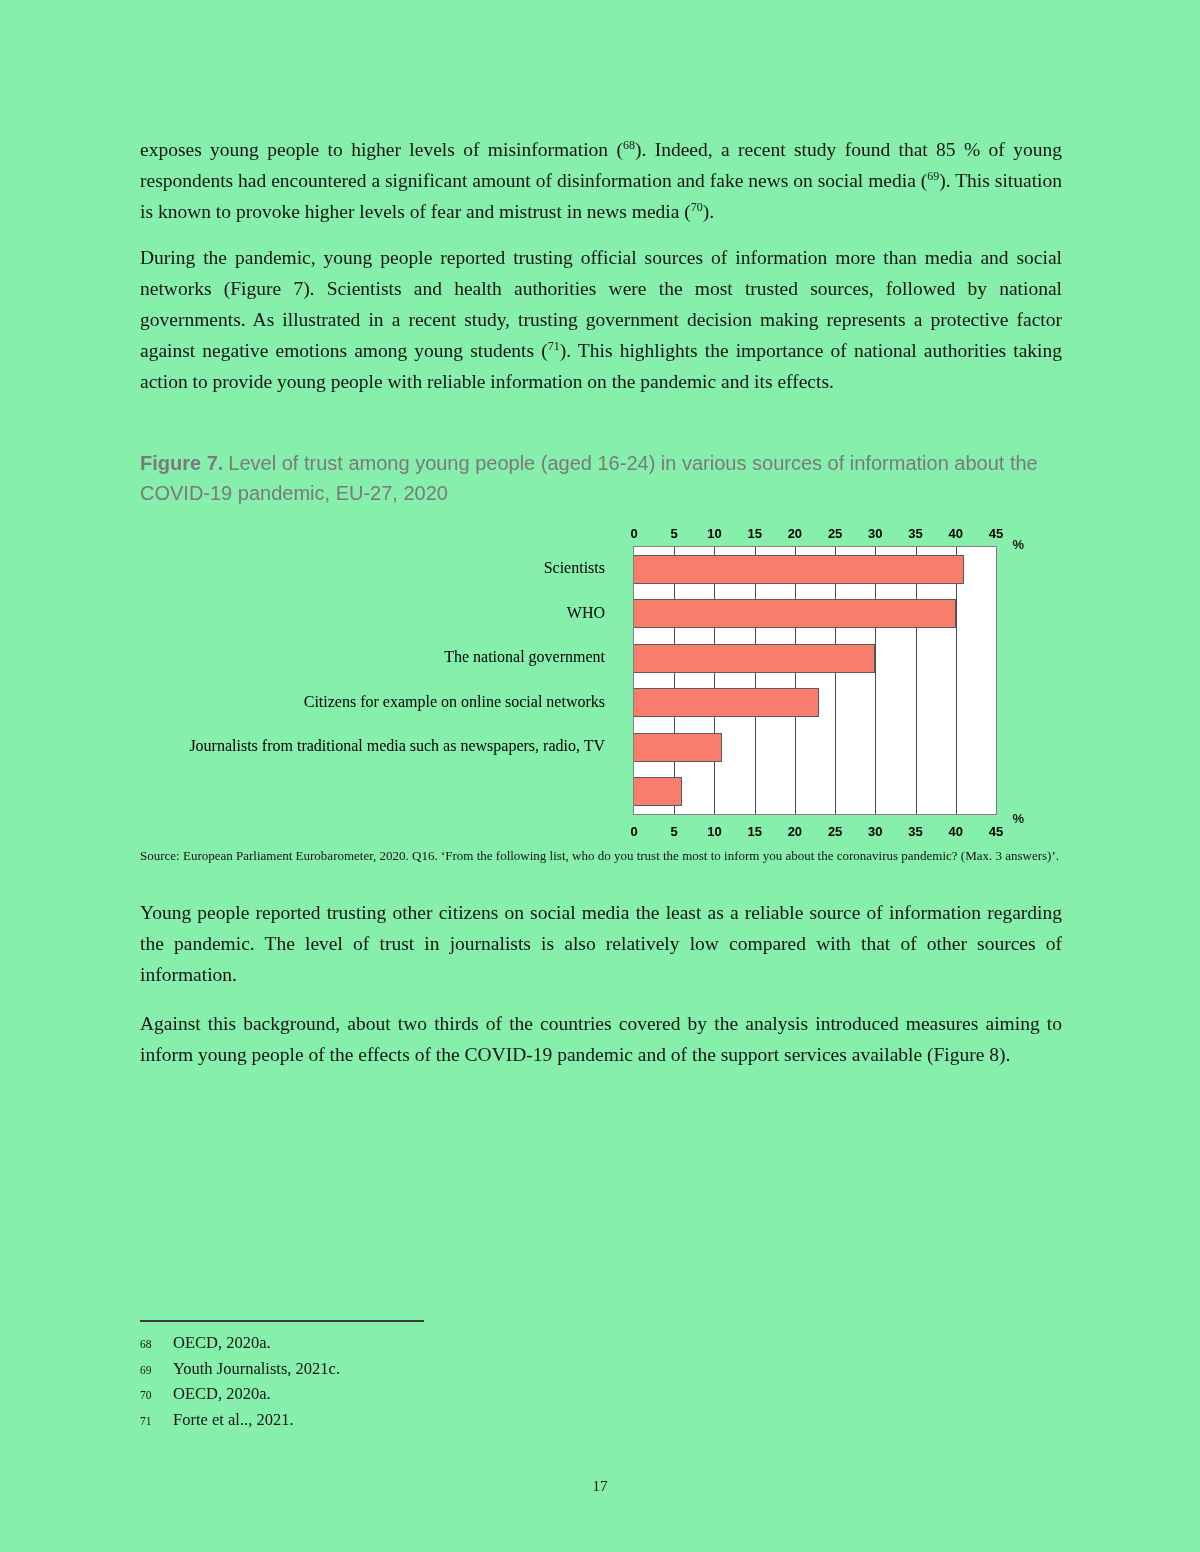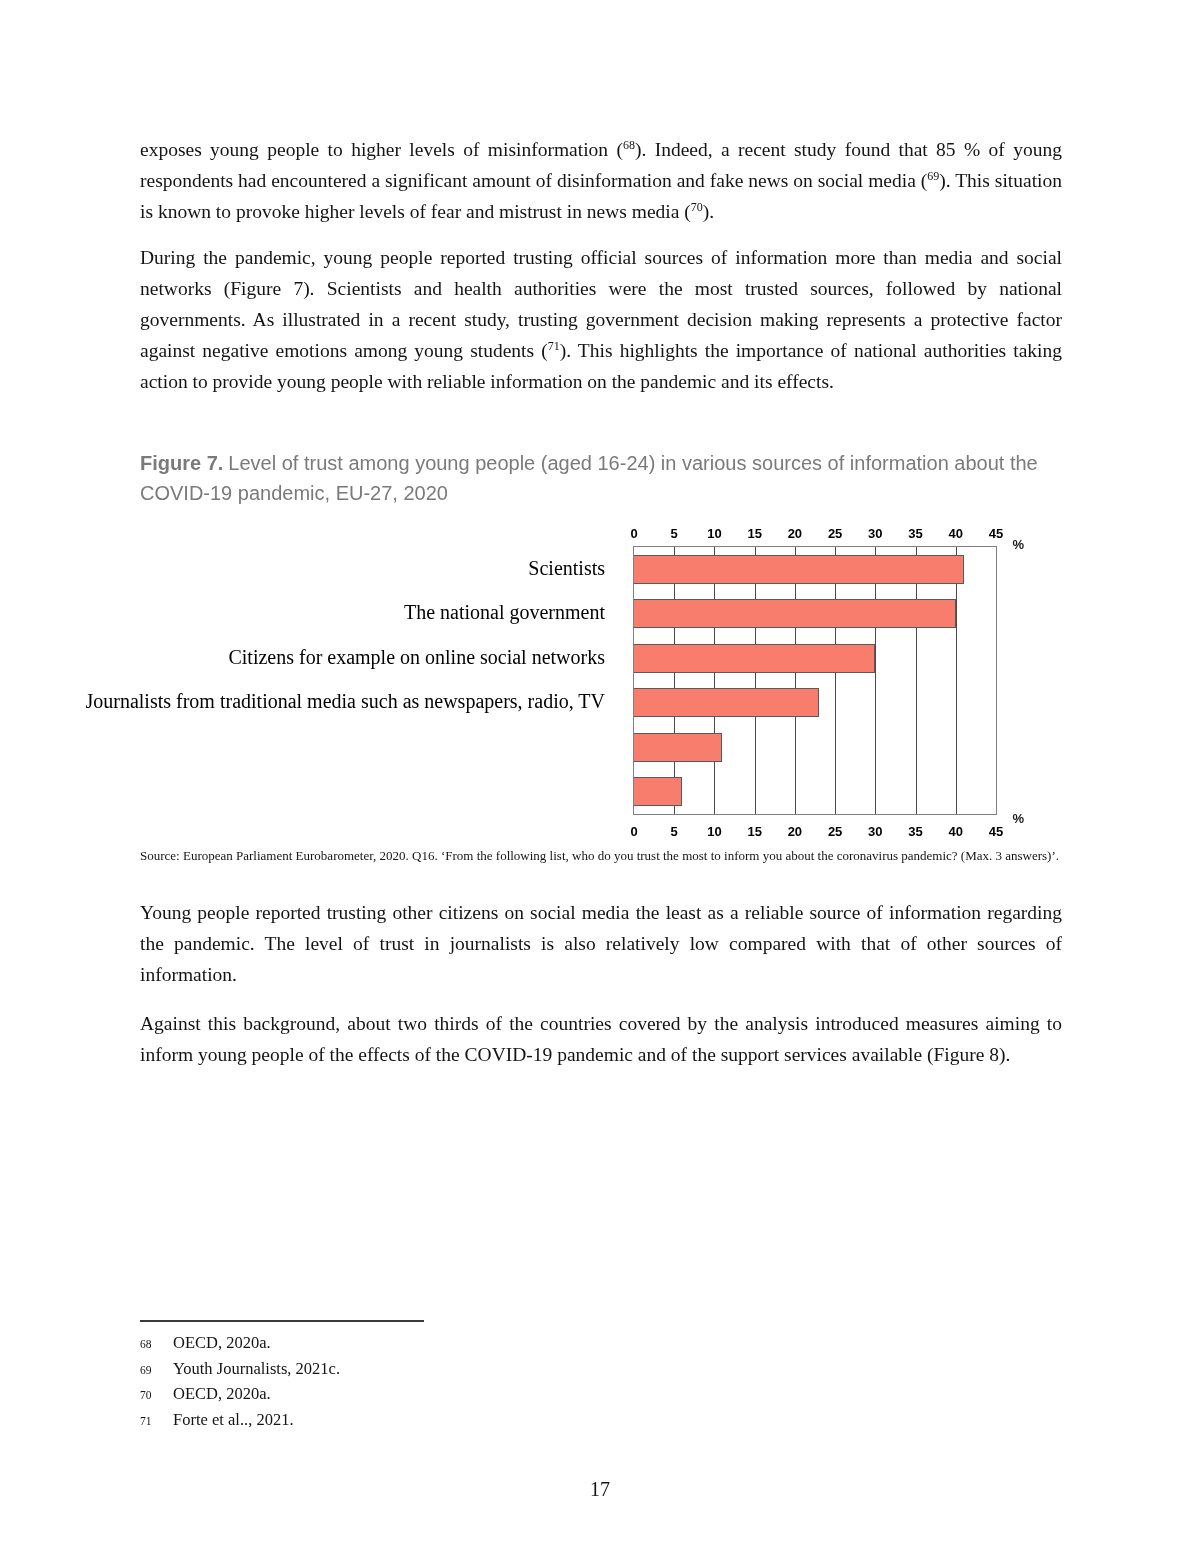--- a/index.html
+++ b/index.html
@@ -1,20 +1,20 @@
 <!DOCTYPE html>
 <html><head>
 <meta charset="utf-8">
 <style>
   html,body {margin:0; padding:0; background:#e8e8e8;}
   .page {
     position:relative;
     width:1200px; height:1552px;
     margin:0 auto;
-    background:#ffffff;
+    background:#86efac;
     font-family:"Liberation Serif","DejaVu Serif",serif;
     color:#141414;
     overflow:hidden;
   }
   .body-text {
     position:absolute; left:140px; width:922px;
     margin:0;
     font-size:19.5px; line-height:31px;
     text-align:justify;
   }
@@ -32,21 +32,21 @@
   
   .chart {position:absolute; left:140px; top:512px; display:flex;}
   .labels {
     width:493px; box-sizing:border-box;
     padding:34px 28px 0 0;
     display:flex; flex-direction:column;
   }
   .cat-label {
     height:44.5px;
     display:flex; align-items:center; justify-content:flex-end;
-    font-size:20px; color:#000; white-space:nowrap;
+    font-size:16px; color:#000; white-space:nowrap;
   }
   .plot-col {position:relative; width:364px;}
   .ticks {
     position:relative; height:34px;
     font-family:"Liberation Sans","DejaVu Sans",sans-serif;
     font-weight:bold; font-size:13px; color:#000;
   }
   .ticks-top .tick {position:absolute; bottom:5px;}
   .ticks-bottom {height:32px;}
   .ticks-bottom .tick {position:absolute; top:9px;}
@@ -91,39 +91,40 @@
     position:absolute; left:140px; top:1331px; width:600px;
     font-size:16.5px; line-height:24.5px;
   }
   .fn-row {display:flex;}
   .fn-num {
     width:33px; flex:0 0 33px;
     font-size:11.5px; padding-top:1px;
   }
   .page-number {
     position:absolute; left:0; top:1478px; width:1200px;
-    text-align:center; font-size:20px;
+    text-align:center; font-size:15px;
   }
 </style>
 </head>
 <body>
 
 <div class="page">
 
   <p class="body-text" style="top:134px">exposes young people to higher levels of misinformation (<sup>68</sup>). Indeed, a recent study found that 85 % of young respondents had encountered a significant amount of disinformation and fake news on social media (<sup>69</sup>). This situation is known to provoke higher levels of fear and mistrust in news media (<sup>70</sup>).</p>
 
   <p class="body-text" style="top:242px">During the pandemic, young people reported trusting official sources of information more than media and social networks (Figure 7). Scientists and health authorities were the most trusted sources, followed by national governments. As illustrated in a recent study, trusting government decision making represents a protective factor against negative emotions among young students (<sup>71</sup>). This highlights the importance of national authorities taking action to provide young people with reliable information on the pandemic and its effects.</p>
 
   <div class="fig-caption" style="top:448px">
     <span class="fig-label">Figure 7.</span><span>Level of trust among young people (aged 16-24) in various sources of information about the COVID-19 pandemic, EU-27, 2020</span>
   </div>
 
   <div class="chart">
     <div class="labels" id="cat-labels">
         <div class="cat-label">Scientists</div>
+        <div class="cat-label">WHO</div>
         <div class="cat-label">The national government</div>
         <div class="cat-label">Citizens for example on online social networks</div>
         <div class="cat-label">Journalists from traditional media such as newspapers, radio, TV</div>
       </div>
     <div class="plot-col">
       <div class="ticks ticks-top" id="ticks-top">
           <span class="tick" style="left: -10px;">0</span>
           <span class="tick" style="left: 30.2222px;">5</span>
           <span class="tick" style="left: 70.4444px;">10</span>
           <span class="tick" style="left: 110.667px;">15</span>

